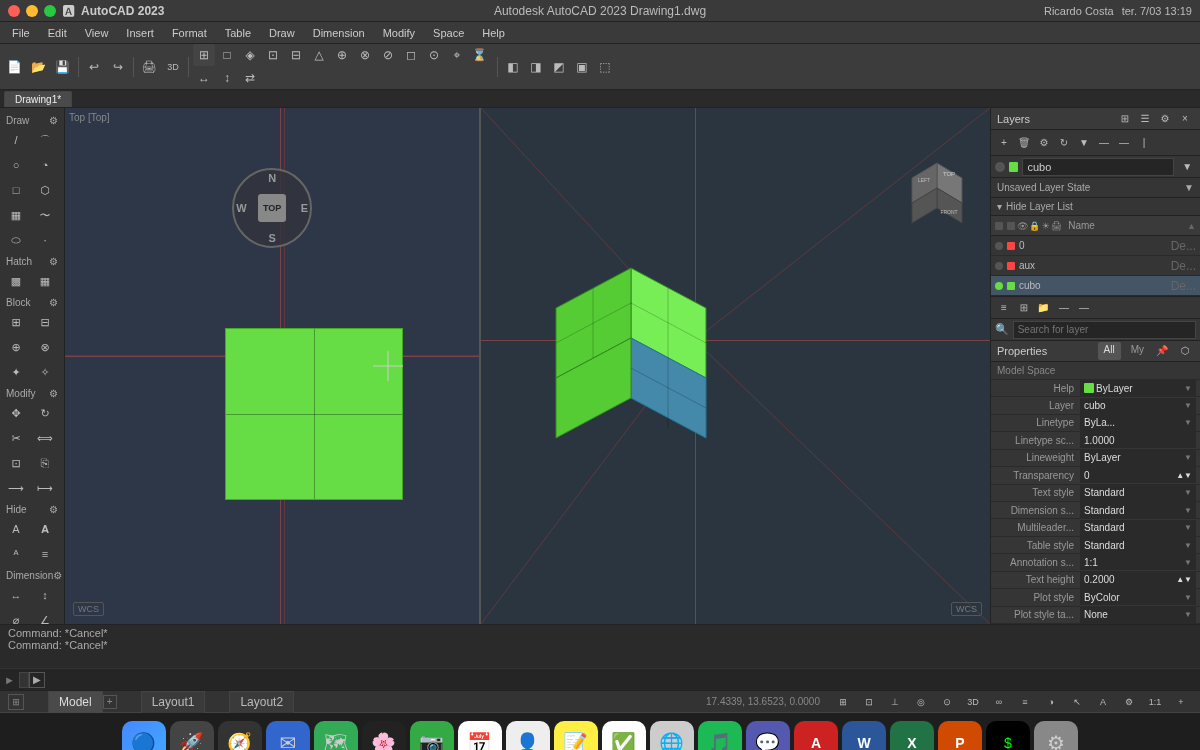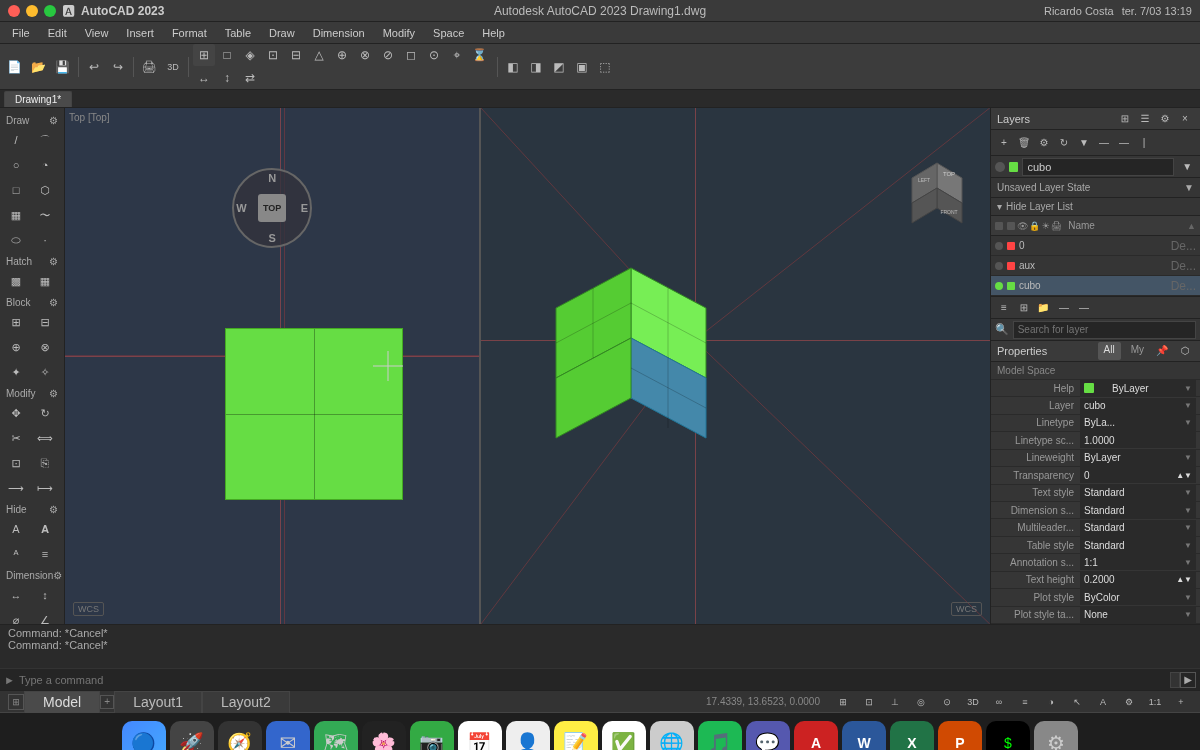--- a/index.html
+++ b/index.html
@@ -285,30 +285,31 @@
       font-size: 10px;
       color: #888;
       gap: 8px;
     }
     .status-tabs {
       display: flex;
       align-items: center;
       gap: 0;
     }
     .status-tab {
-      padding: 0 18px;
+      padding: 0 10px;
       height: 22px;
       display: flex;
       align-items: center;
       background: #3a3a3a;
       border: 1px solid #444;
       border-bottom: none;
       cursor: pointer;
-      font-size: 14px;
+      font-size: 12px;
       color: #bbb;
+      margin-left: 24px;
     }
     .status-tab.active { background: #4a4a4a; color: #ddd; }
     .status-coords { margin-left: auto; font-size: 10px; color: #888; }
 
     
     #right-panel {
       width: 210px;
       background: #ec4899;
       border-left: 1px solid #222;
       display: flex;
@@ -473,21 +474,21 @@
     .prop-value {
       flex: 1;
       font-size: 10px;
       color: #ddd;
       background: #2a2a2a;
       border: none;
       padding: 1px 4px;
       height: 16px;
       display: flex;
       align-items: center;
-      gap: 18px;
+      gap: 2px;
     }
     .prop-color-dot { width: 10px; height: 10px; border-radius: 1px; }
     .prop-arrow { color: #777; font-size: 8px; }
 
     
     #mac-dock {
       height: 60px;
       background: rgba(30,30,30,0.95);
       display: flex;
       align-items: center;
@@ -1022,21 +1023,20 @@
 
 </div>
 
 <div id="command-bar">
   <div class="command-output">
     <div>Command: *Cancel*</div>
     <div>Command: *Cancel*</div>
   </div>
   <div class="command-input-area">
     <span class="command-prompt">►</span>
-    <input class="command-input" type="text" placeholder="Type a command" style="">
     <div style="width:10px; height:16px; background:#333; border:1px solid #444; cursor:pointer;"></div>
     <div style="width:16px; height:16px; border:1px solid #555; display:flex; align-items:center; justify-content:center; color:#aaa; font-size:10px; cursor:pointer;">▶</div>
   </div>
 </div>
 
 <div id="statusbar">
   <div class="status-tabs">
     <div style="width:16px; height:16px; border:1px solid #555; display:flex; align-items:center; justify-content:center; cursor:pointer; font-size:9px; color:#888;">⊞</div>
     <div class="status-tab active">Model</div>
     <div style="width:14px; height:14px; border:1px solid #555; display:flex; align-items:center; justify-content:center; cursor:pointer; font-size:10px; color:#888;">+</div>

